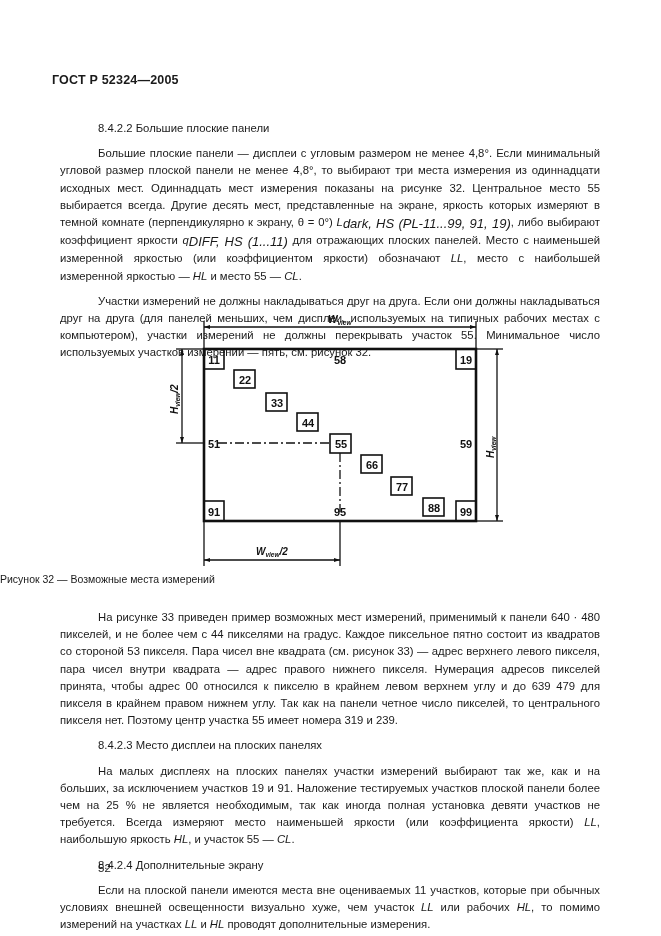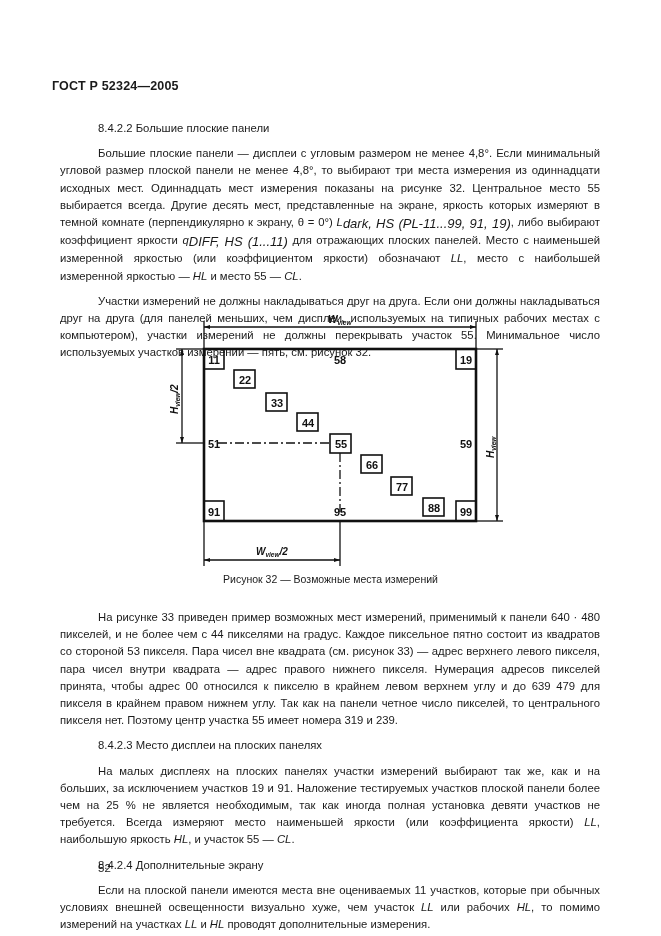--- a/index.html
+++ b/index.html
@@ -1,24 +1,24 @@
 <!DOCTYPE html>
 <html><head>
 <meta charset="utf-8">
 <style>
   html, body { margin:0; padding:0; background:#ffffff; }
   body { width:661px; height:936px; position:relative; overflow:hidden;
          font-family:"Liberation Sans", sans-serif; color:#1a1a1a; }
-  .hdr { position:absolute; left:52px; top:79px; font-weight:bold; font-size:12.5px; letter-spacing:0.2px; }
+  .hdr { position:absolute; left:52px; top:73px; font-weight:bold; font-size:12.5px; letter-spacing:0.2px; }
   .txt { position:absolute; left:52px; width:556px; font-size:11.3px; line-height:17.2px; text-align:justify; }
   .txt p { margin:8px; }
   .ind { text-indent:38px; }
   .sub { font-size:13px; font-style:italic; vertical-align:-2px; }
   i { font-style:italic; }
-  .caption { position:absolute; left:0; width:661px; top:573px; text-align:center; font-size:10.5px; }
+  .caption { position:absolute; left:0; width:661px; top:573px; text-align:left; font-size:10.5px; }
   .pagenum { position:absolute; left:52px; top:862px; font-size:11.5px;padding-left:46px; }
   svg text { font-family:"Liberation Sans", sans-serif; font-weight:bold; }
 </style>
 </head>
 <body>
 
 <div class="hdr">ГОСТ Р 52324—2005</div>
 
 <div class="txt" style="top:112px;">
   <p class="ind">8.4.2.2 Большие плоские панели</p>

